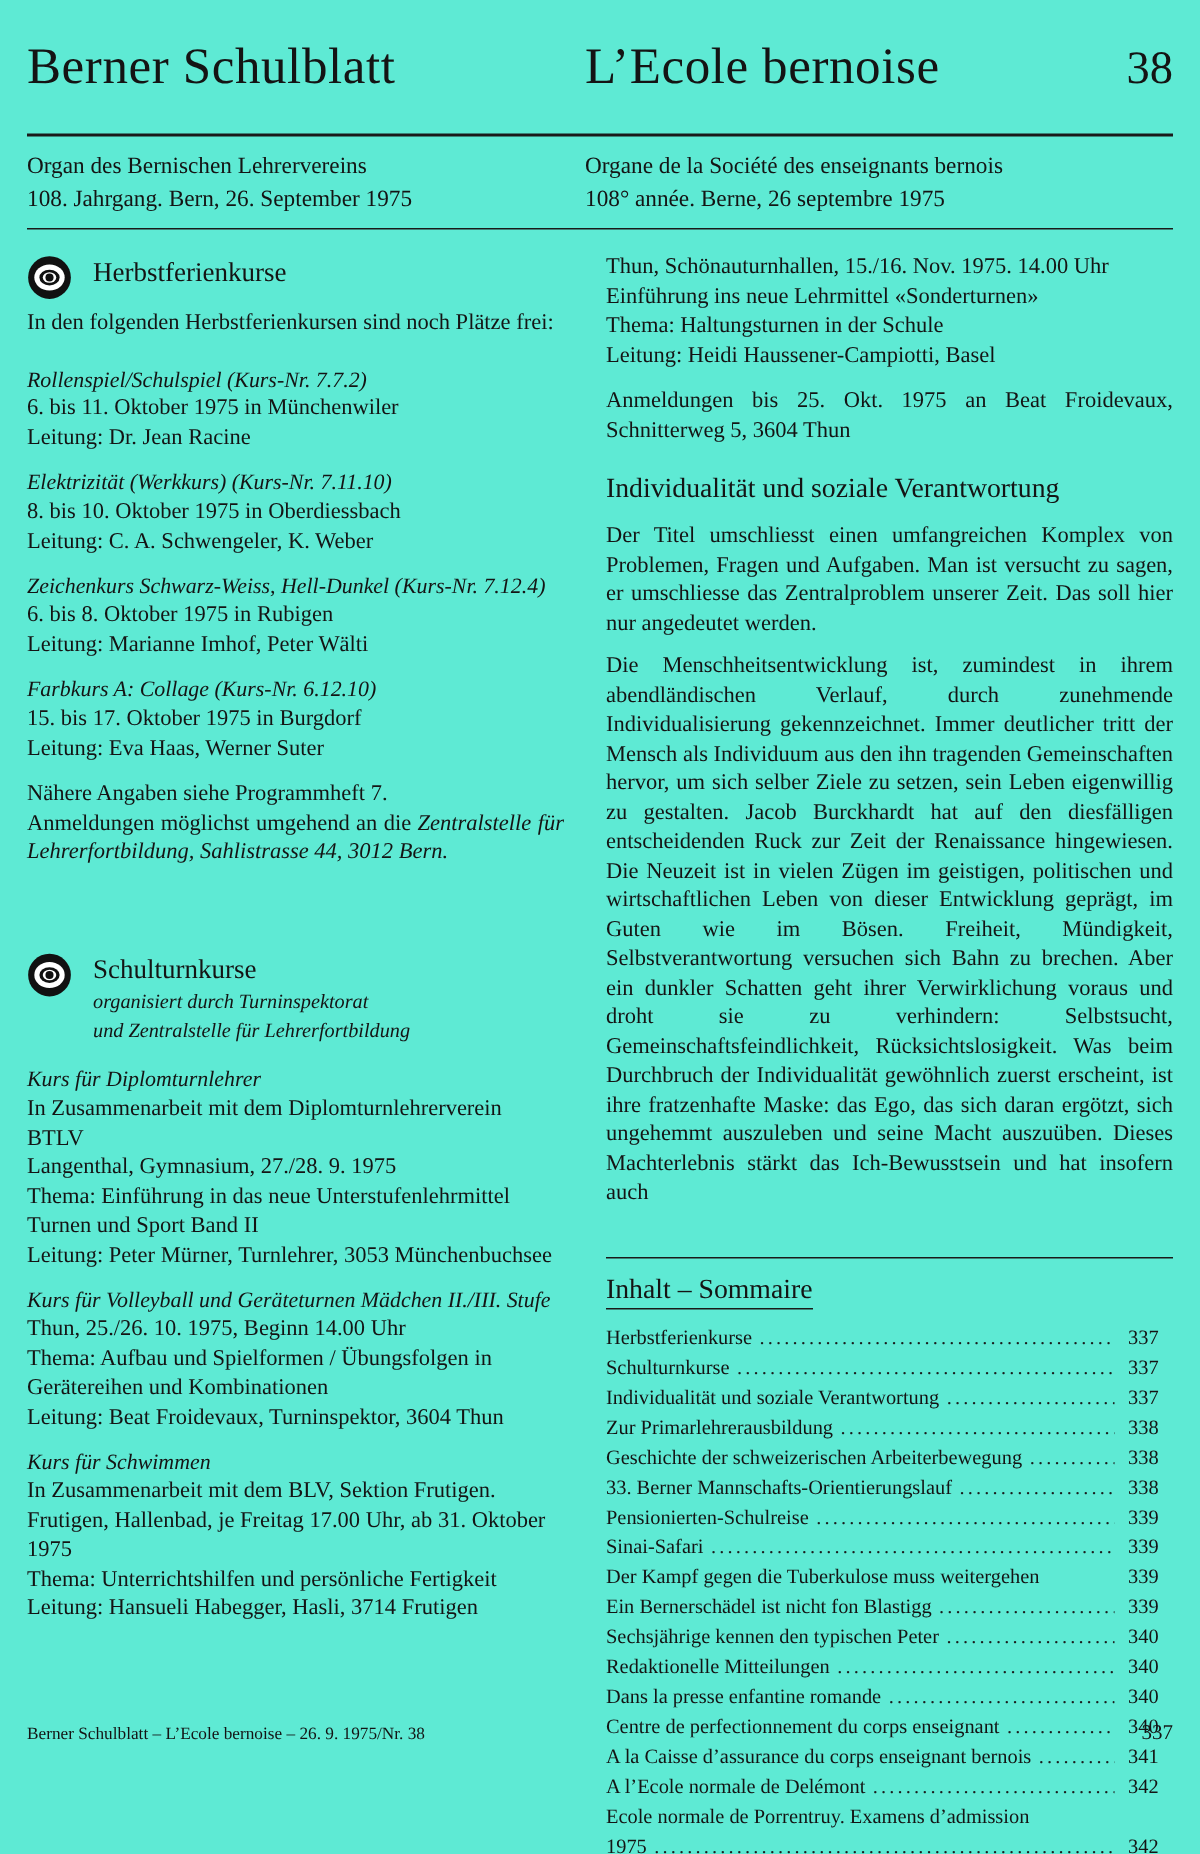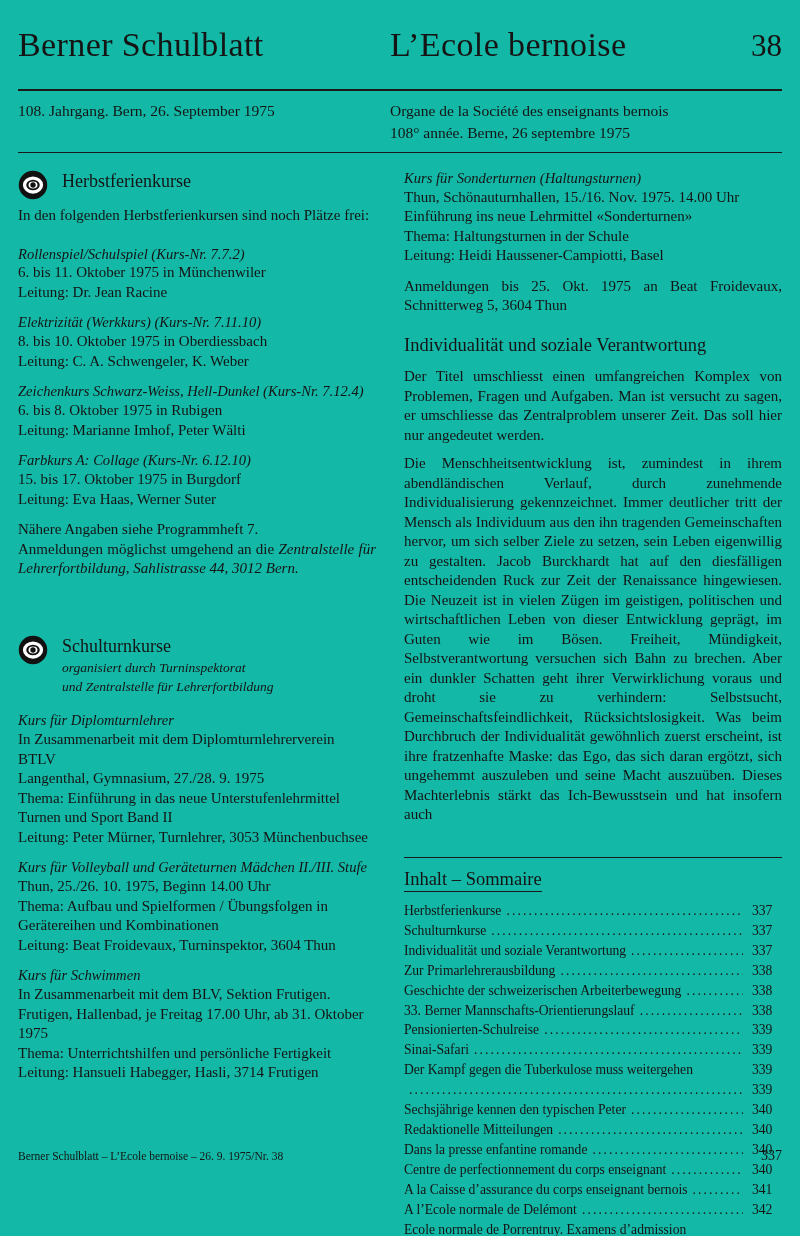--- a/index.html
+++ b/index.html
@@ -12,21 +12,21 @@
     height: 1236px;
     position: relative;
     font-family: "Liberation Serif", "DejaVu Serif", serif;
     color: #141414;
     overflow: hidden;
   }
   .page {
     position: absolute;
     left: 0; top: 0;
     width: 800px; height: 1236px;
-    background: #14b8a6;
+    background: #5eead4;
   }
   .inner {
     position: absolute;
     left: 18px;
     top: 26px;
     width: 764px;
   }
 
   
   .masthead {
@@ -215,20 +215,21 @@
     <div class="masthead">
       <div class="mast-de">Berner Schulblatt</div>
       <div class="mast-fr">L’Ecole bernoise</div>
       <div class="mast-num">38</div>
     </div>
 
     <hr class="rule-thick">
 
     <div class="subhead">
       <div class="subhead-col left">
+        <div>Organ des Bernischen Lehrervereins</div>
         <div>108. Jahrgang. Bern, 26. September 1975</div>
       </div>
       <div class="subhead-col right">
         <div>Organe de la Société des enseignants bernois</div>
         <div>108° année. Berne, 26 septembre 1975</div>
       </div>
     </div>
 
     <hr class="rule-thin">
 
@@ -321,21 +322,20 @@
           <div class="cline">In Zusammenarbeit mit dem BLV, Sektion Frutigen. Frutigen, Hallenbad, je Freitag 17.00 Uhr, ab 31. Oktober 1975</div>
           <div class="cline">Thema: Unterrichtshilfen und persönliche Fertigkeit</div>
           <div class="cline">Leitung: Hansueli Habegger, Hasli, 3714 Frutigen</div>
         </div>
 
       </div>
 
       <div class="col-right">
 
         <div class="course">
-          <div class="ctitle">Kurs für Sonderturnen (Haltungsturnen)</div>
           <div class="cline">Thun, Schönauturnhallen, 15./16. Nov. 1975. 14.00 Uhr</div>
           <div class="cline">Einführung ins neue Lehrmittel «Sonderturnen»</div>
           <div class="cline">Thema: Haltungsturnen in der Schule</div>
           <div class="cline">Leitung: Heidi Haussener-Campiotti, Basel</div>
         </div>
 
         <p class="just">Anmeldungen bis 25. Okt. 1975 an Beat Froidevaux, Schnitterweg 5, 3604 Thun</p>
 
         <div class="art-head">Individualität und soziale Verantwortung</div>
 
@@ -385,20 +385,21 @@
                 <span class="toc-label">Sinai-Safari</span>
                 <span class="toc-dots">..........................................................................................</span>
                 <span class="toc-page">339</span>
               </div>
               <div class="toc-row nodots">
                 <span class="toc-label">Der Kampf gegen die Tuberkulose muss weitergehen</span>
                 <span class="toc-dots">..........................................................................................</span>
                 <span class="toc-page">339</span>
               </div>
               <div class="toc-row">
+                <span class="toc-label">Ein Bernerschädel ist nicht fon Blastigg</span>
                 <span class="toc-dots">..........................................................................................</span>
                 <span class="toc-page">339</span>
               </div>
               <div class="toc-row">
                 <span class="toc-label">Sechsjährige kennen den typischen Peter</span>
                 <span class="toc-dots">..........................................................................................</span>
                 <span class="toc-page">340</span>
               </div>
               <div class="toc-row">
                 <span class="toc-label">Redaktionelle Mitteilungen</span>

